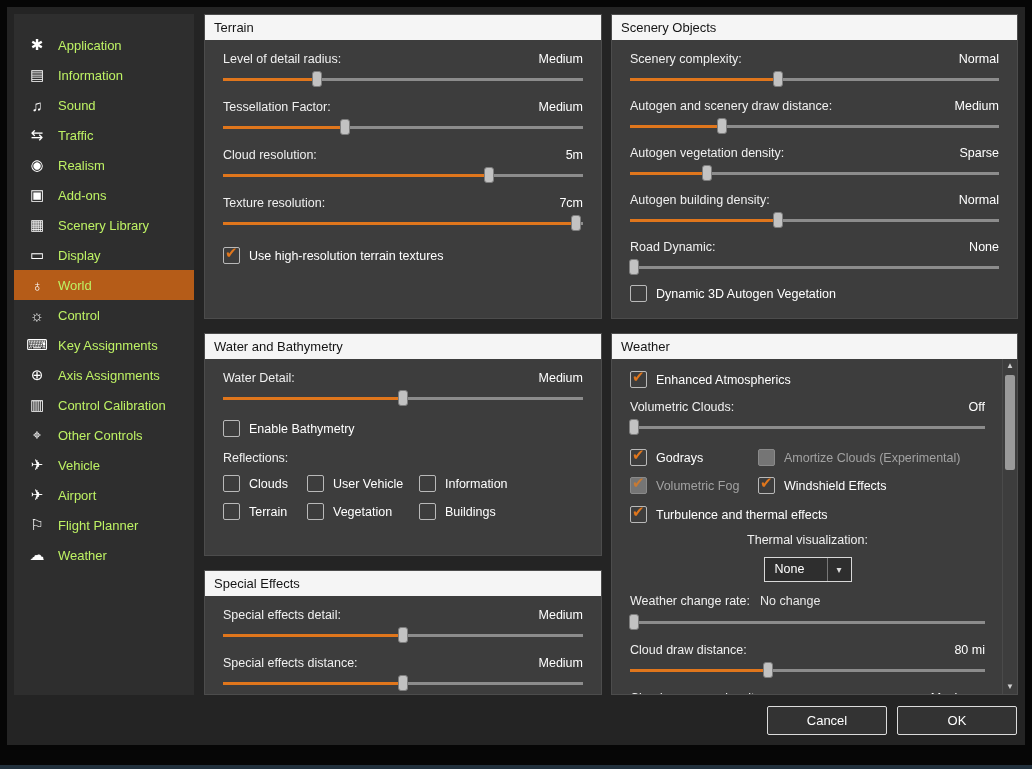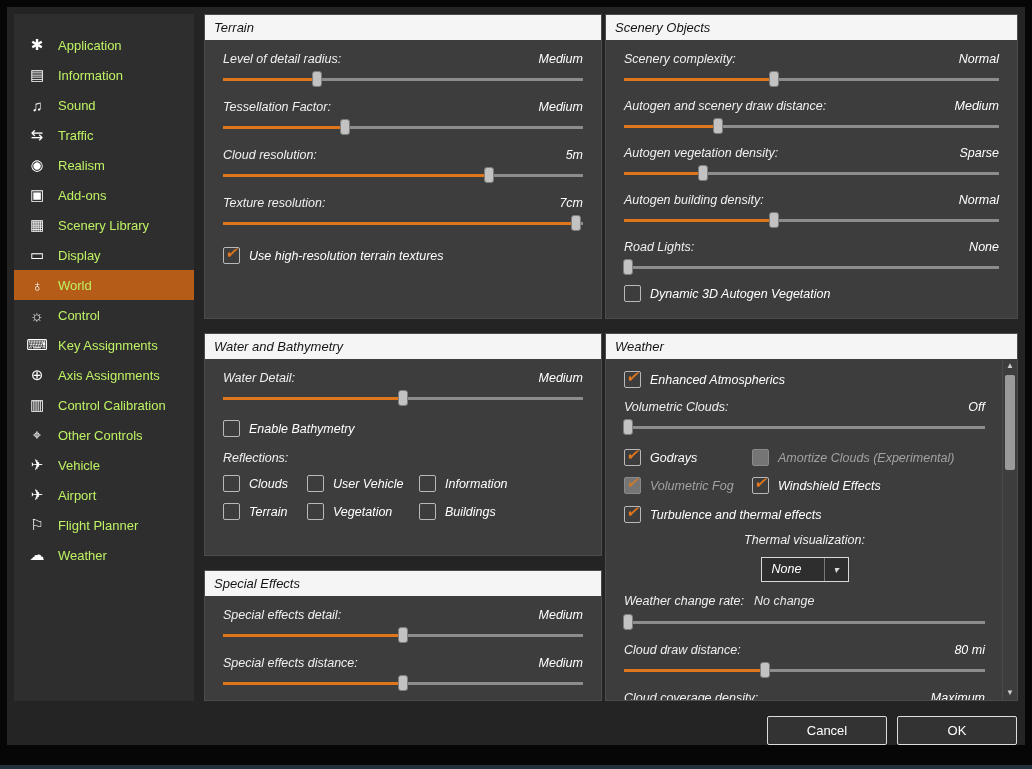--- a/index.html
+++ b/index.html
@@ -10,21 +10,21 @@
   .main { flex:1; display:flex; padding:7px 7px 0 7px; gap:10px; overflow:hidden; }
 
   
   .sidebar { width:180px; background:#2e2e2e; padding-top:16px; flex:none; }
   .side-item { display:flex; align-items:center; gap:10px; height:30px; padding-left:12px; cursor:default; }
   .side-item.selected { background:var(--sidebar-selected,#b55c18); }
   .side-icon { width:22px; text-align:center; font-size:15px; color:#fff; flex:none; }
   .side-label { color:#bef264; font-size:13px; white-space:nowrap; }
 
   
-  .content { flex:1; display:flex; gap:3px; overflow:hidden;font-style:italic; }
+  .content { flex:1; display:flex; gap:9px; overflow:hidden; }
   .col { display:flex; flex-direction:column; gap:14px; }
   .col-left { width:398px; flex:none; }
   .col-right { flex:1; }
 
   .panel { background:#3d3d3d; border:1px solid #4c4c4c; display:flex; flex-direction:column; overflow:hidden; }
   .panel-header { background:#f5f5f5; color:#141414; font-size:13px; padding:5px 9px; flex:none; }
   .panel-body { flex:1; padding:12px 18px 10px 18px; position:relative; overflow:hidden; }
 
   .panel-terrain { height:305px; flex:none; }
   .panel-water { height:223px; flex:none; }
@@ -65,21 +65,21 @@
   .dd-arrow { width:24px; border-left:1px solid #777; color:#ddd; font-size:10px; display:flex; align-items:center; justify-content:center; }
 
   
   .scrollbar { position:absolute; top:0; right:0; bottom:0; width:15px; background:#3d3d3d; border-left:1px solid #4a4a4a; }
   .sb-btn { position:absolute; left:0; right:0; height:14px; color:#cfcfcf; font-size:8px; text-align:center; line-height:14px; cursor:pointer; }
   .sb-up { top:0; }
   .sb-down { bottom:0; }
   .sb-thumb { position:absolute; left:2px; right:2px; top:16px; height:95px; background:#9a9a9a; border-radius:2px; cursor:grab; }
 
   
-  .footer { flex:none; height:44px; display:flex; align-items:flex-end; justify-content:flex-end; gap:10px; padding-right:8px; }
+  .footer { flex:none; height:50px; display:flex; align-items:center; justify-content:flex-end; gap:10px; padding-right:8px; }
   .btn { width:120px; height:29px; background:#333; border:1px solid #dcdcdc; border-radius:2px; color:#fff; font-size:13px; font-family:"Liberation Sans",sans-serif; cursor:pointer; }
 
   .bottom-edge { position:absolute; left:0; right:0; bottom:0; height:4px; background:#22313d; }
 </style>
 </head>
 <body>
 
 <div class="screen">
   <div class="dialog">
     <div class="main">
@@ -340,21 +340,21 @@
                   <span class="s-value">Normal</span>
                 </div>
                 <div class="slider">
                   <div class="track"></div>
                     <div class="fill" style="width: 40%;"></div>
                     <div class="handle" style="left: 40%;"></div>
                 </div>
               </div>
               <div class="setting" style="margin-bottom:10px;">
                 <div class="setting-row">
-                  <span class="s-label">Road Lights:</span>
+                  <span class="s-label">Road Dynamic:</span>
                   <span class="s-value">None</span>
                 </div>
                 <div class="slider">
                   <div class="track"></div>
                     <div class="fill" style="width: 1%;"></div>
                     <div class="handle" style="left: 1%;"></div>
                 </div>
               </div>
               <div class="check-row">
                 <span class="checkbox"></span>

